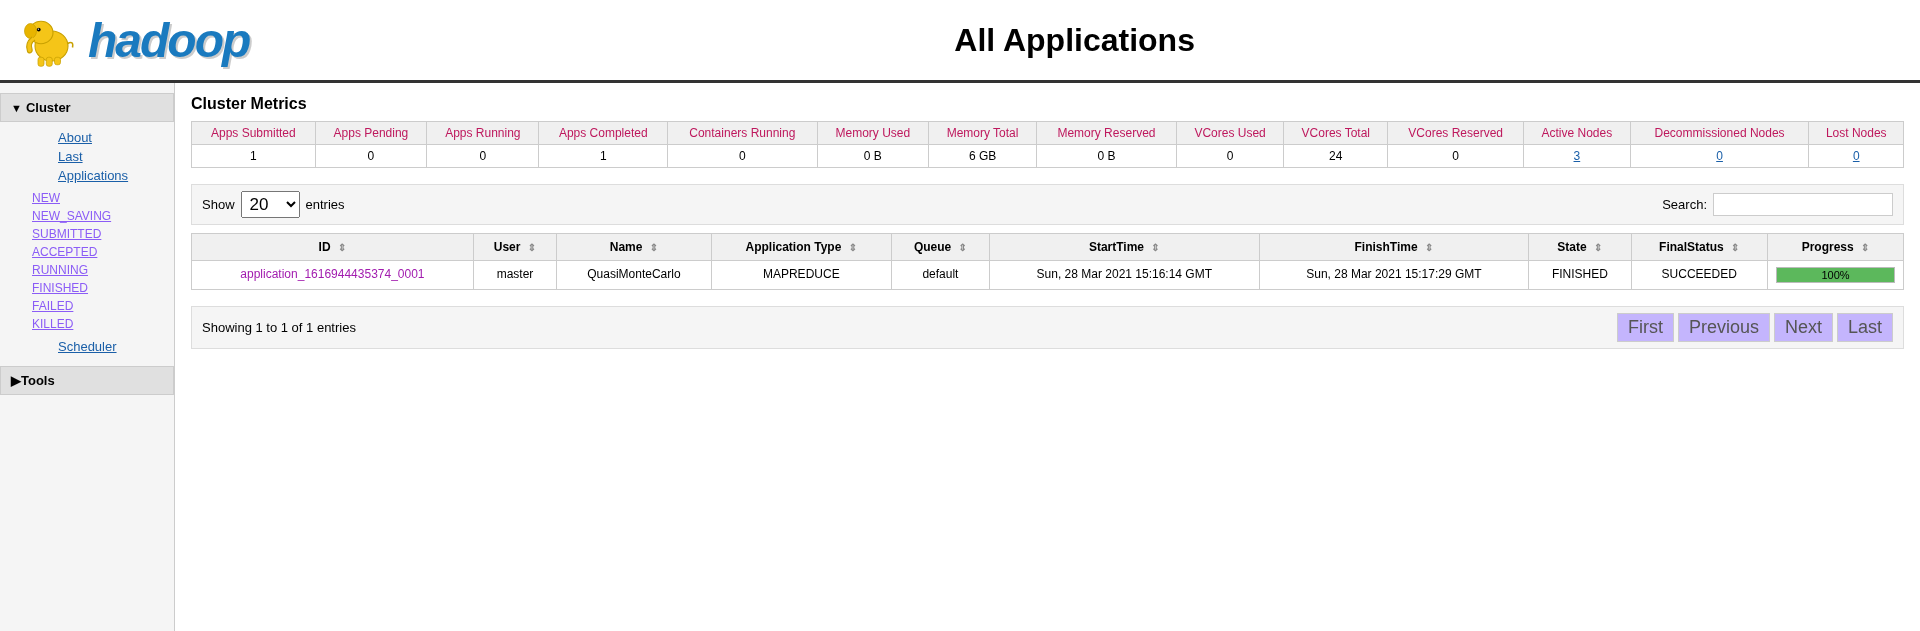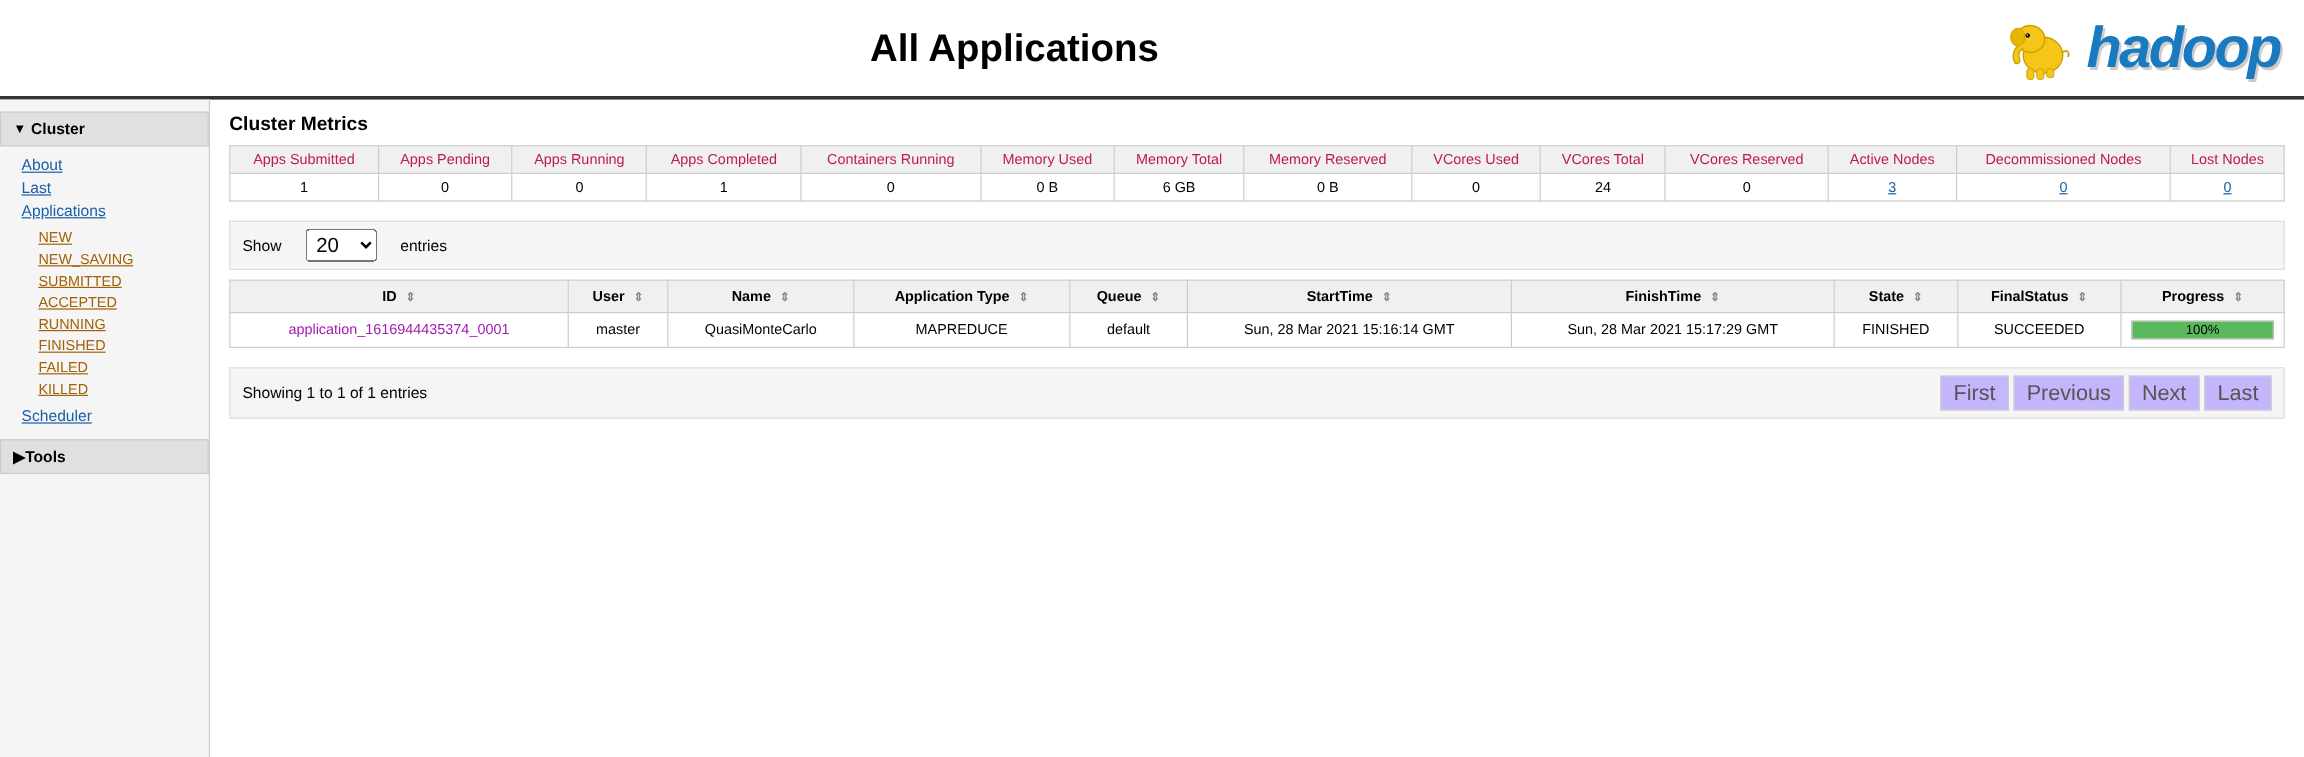--- a/index.html
+++ b/index.html
@@ -65,35 +65,36 @@
       background: #e0e0e0;
       border: 1px solid #ccc;
       margin-bottom: 4px;
     }
     .sidebar-section-header span.arrow {
       margin-right: 4px;
       font-size: 11px;
     }
     .sidebar-links {
       padding: 2px 0 2px 14px;
+      margin-left: 40px;
     }
     .sidebar-links a {
       display: block;
       color: #1a5fa8;
       text-decoration: underline;
       padding: 2px 4px;
       font-size: 13px;
       cursor: pointer;
     }
     .sidebar-sub-links {
       padding: 2px 0 2px 28px;
     }
     .sidebar-sub-links a {
       display: block;
-      color: #a16207;
+      color: #8b5cf6;
       text-decoration: underline;
       padding: 2px 4px;
       font-size: 12px;
       cursor: pointer;
     }
     .sidebar-tools-header {
       display: flex;
       align-items: center;
       padding: 6px 10px;
       font-weight: bold;
@@ -148,21 +149,21 @@
       justify-content: space-between;
       align-items: center;
       margin-bottom: 8px;
       background: #f5f5f5;
       padding: 6px 10px;
       border: 1px solid #ddd;
     }
     #show-entries {
       display: flex;
       align-items: center;
-      gap: 20px;
+      gap: 6px;
       font-size: 13px;
     }
     #show-entries select {
       font-size: 17px;
       padding: 2px 4px;
     }
     #search-area {
       display: flex;
       align-items: center;
       gap: 6px;
@@ -253,23 +254,20 @@
       background: #c4b5fd;
       cursor: pointer;
       font-size: 18px;
       color: #555;
     }
   </style>
 </head>
 <body>
 
 <div id="header">
-  <div id="page-title-area">
-    <h1 id="page-title">All Applications</h1>
-  </div>
   <div id="logo-area">
 
     <svg id="logo-elephant" viewBox="0 0 80 80" xmlns="http://www.w3.org/2000/svg">
 
       <ellipse cx="42" cy="48" rx="22" ry="20" fill="#f5c518" stroke="#c8a000" stroke-width="1.5"></ellipse>
 
       <ellipse cx="28" cy="30" rx="16" ry="15" fill="#f5c518" stroke="#c8a000" stroke-width="1.5"></ellipse>
 
       <ellipse cx="14" cy="28" rx="8" ry="10" fill="#e8b400" stroke="#c8a000" stroke-width="1"></ellipse>
 
@@ -278,20 +276,23 @@
       <circle cx="25" cy="26" r="2.5" fill="#000"></circle>
       <circle cx="24.5" cy="25.5" r="0.8" fill="#fff"></circle>
 
       <rect x="24" y="63" width="8" height="12" rx="3" fill="#f5c518" stroke="#c8a000" stroke-width="1"></rect>
       <rect x="35" y="63" width="8" height="12" rx="3" fill="#f5c518" stroke="#c8a000" stroke-width="1"></rect>
       <rect x="46" y="63" width="8" height="10" rx="3" fill="#f5c518" stroke="#c8a000" stroke-width="1"></rect>
 
       <path d="M63 45 Q72 40 70 50" fill="none" stroke="#c8a000" stroke-width="2"></path>
     </svg>
     <span id="logo-text">hadoop</span>
+  </div>
+  <div id="page-title-area">
+    <h1 id="page-title">All Applications</h1>
   </div>
 </div>
 
 <div id="main">
 
   <div id="sidebar">
     <div class="sidebar-section-header">
       <span class="arrow">▼</span>
       <span>Cluster</span>
     </div>
@@ -366,20 +367,24 @@
       <div id="show-entries">
         <span>Show</span>
         <select>
           <option>10</option>
           <option selected="">20</option>
           <option>50</option>
           <option>100</option>
         </select>
         <span>entries</span>
       </div>
+      <div id="search-area">
+        <span>Search:</span>
+        <input id="search-input" type="text" style="">
+      </div>
     </div>
 
     <table id="apps-table">
       <thead>
         <tr>
           <th>
             <span>ID</span>
             <span class="sort-arrows">⇕</span>
           </th>
           <th>

